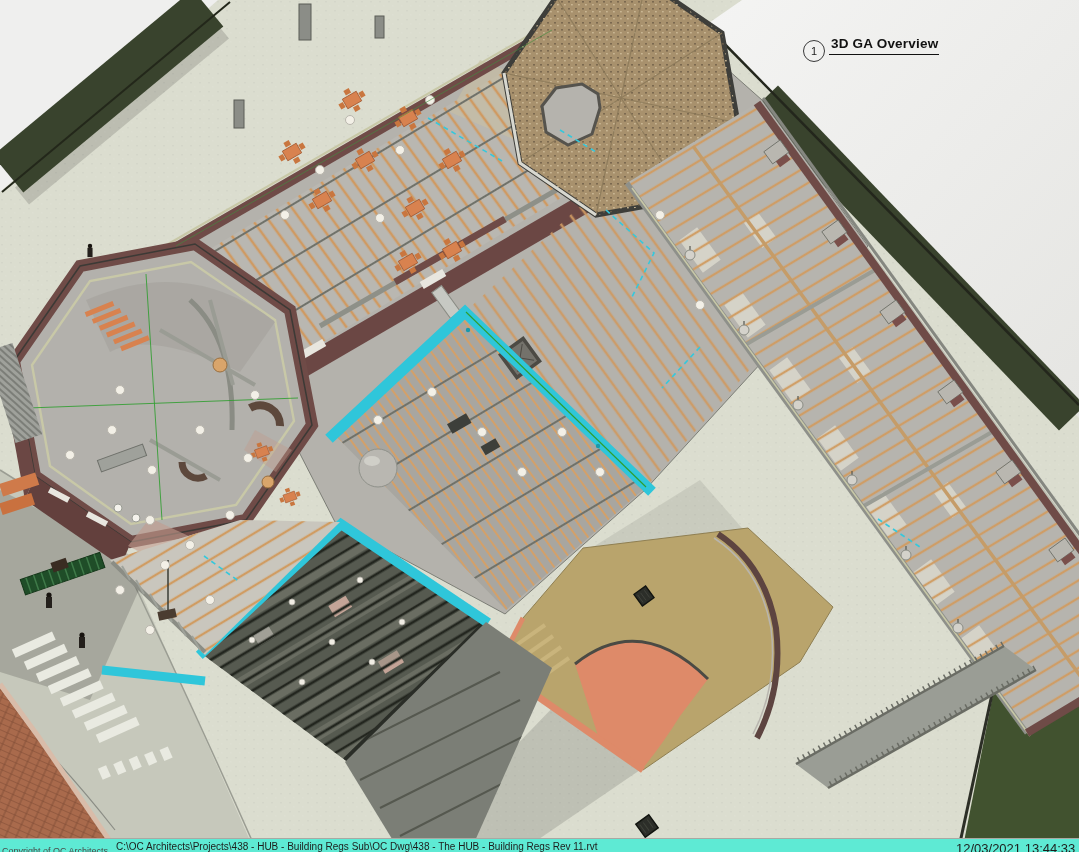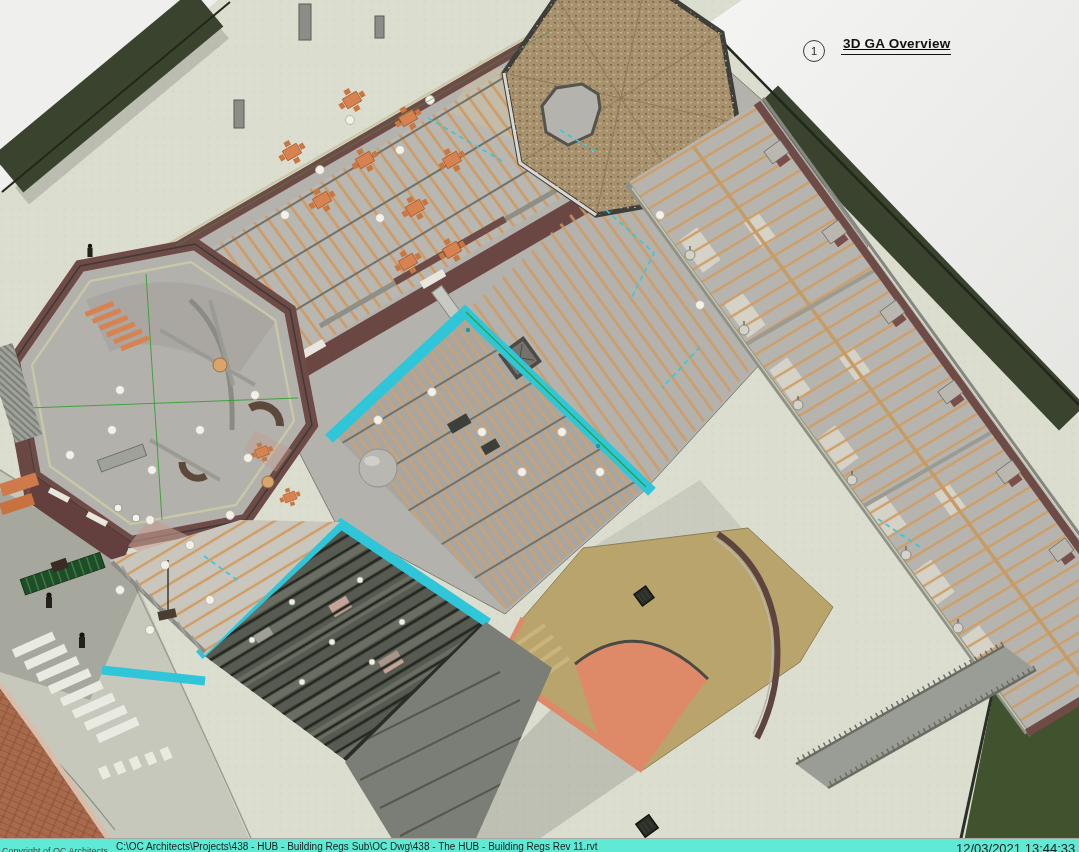--- a/index.html
+++ b/index.html
@@ -4,21 +4,21 @@
 <style>
   html,body{margin:0;padding:0;background:#d7d7d4;}
   #sheet{position:relative;width:1079px;height:852px;overflow:hidden;
          background:#eceeea;font-family:"Liberation Sans",sans-serif;}
   #scene{position:absolute;left:0;top:0;}
   
   #view-title{position:absolute;left:803px;top:36px;display:flex;align-items:flex-start;}
   #view-title .bubble{width:20px;height:20px;border:1.6px solid #3a3a3a;border-radius:50%;
       margin-top:4px;display:flex;align-items:center;justify-content:center;
       font-size:11px;color:#222;background:transparent;}
-  #view-title .ttl{margin-left:16px;text-decoration:underline;}
+  #view-title .ttl{margin-left:4px;}
   #view-title .ttl .txt{font-size:13.5px;font-weight:bold;color:#111;letter-spacing:.2px;
       padding:0 6px 2px 2px;}
   #view-title .ttl .rule{border-top:1.6px solid #111;width:110px;margin-top:1px;}
   
   #footer{position:absolute;left:0;top:838px;width:1079px;height:14px;
       background:#5eead4;border-top:1px solid #a9a9a3;}
   #footer .copy{position:absolute;left:2px;top:7px;font-size:9px;color:#4a4a48;}
   #footer .path{position:absolute;left:116px;top:2px;font-size:10px;color:#1d1d1b;}
   #footer .stamp{position:absolute;left:956px;top:2px;font-size:13px;color:#1d1d1b;}
 </style>

